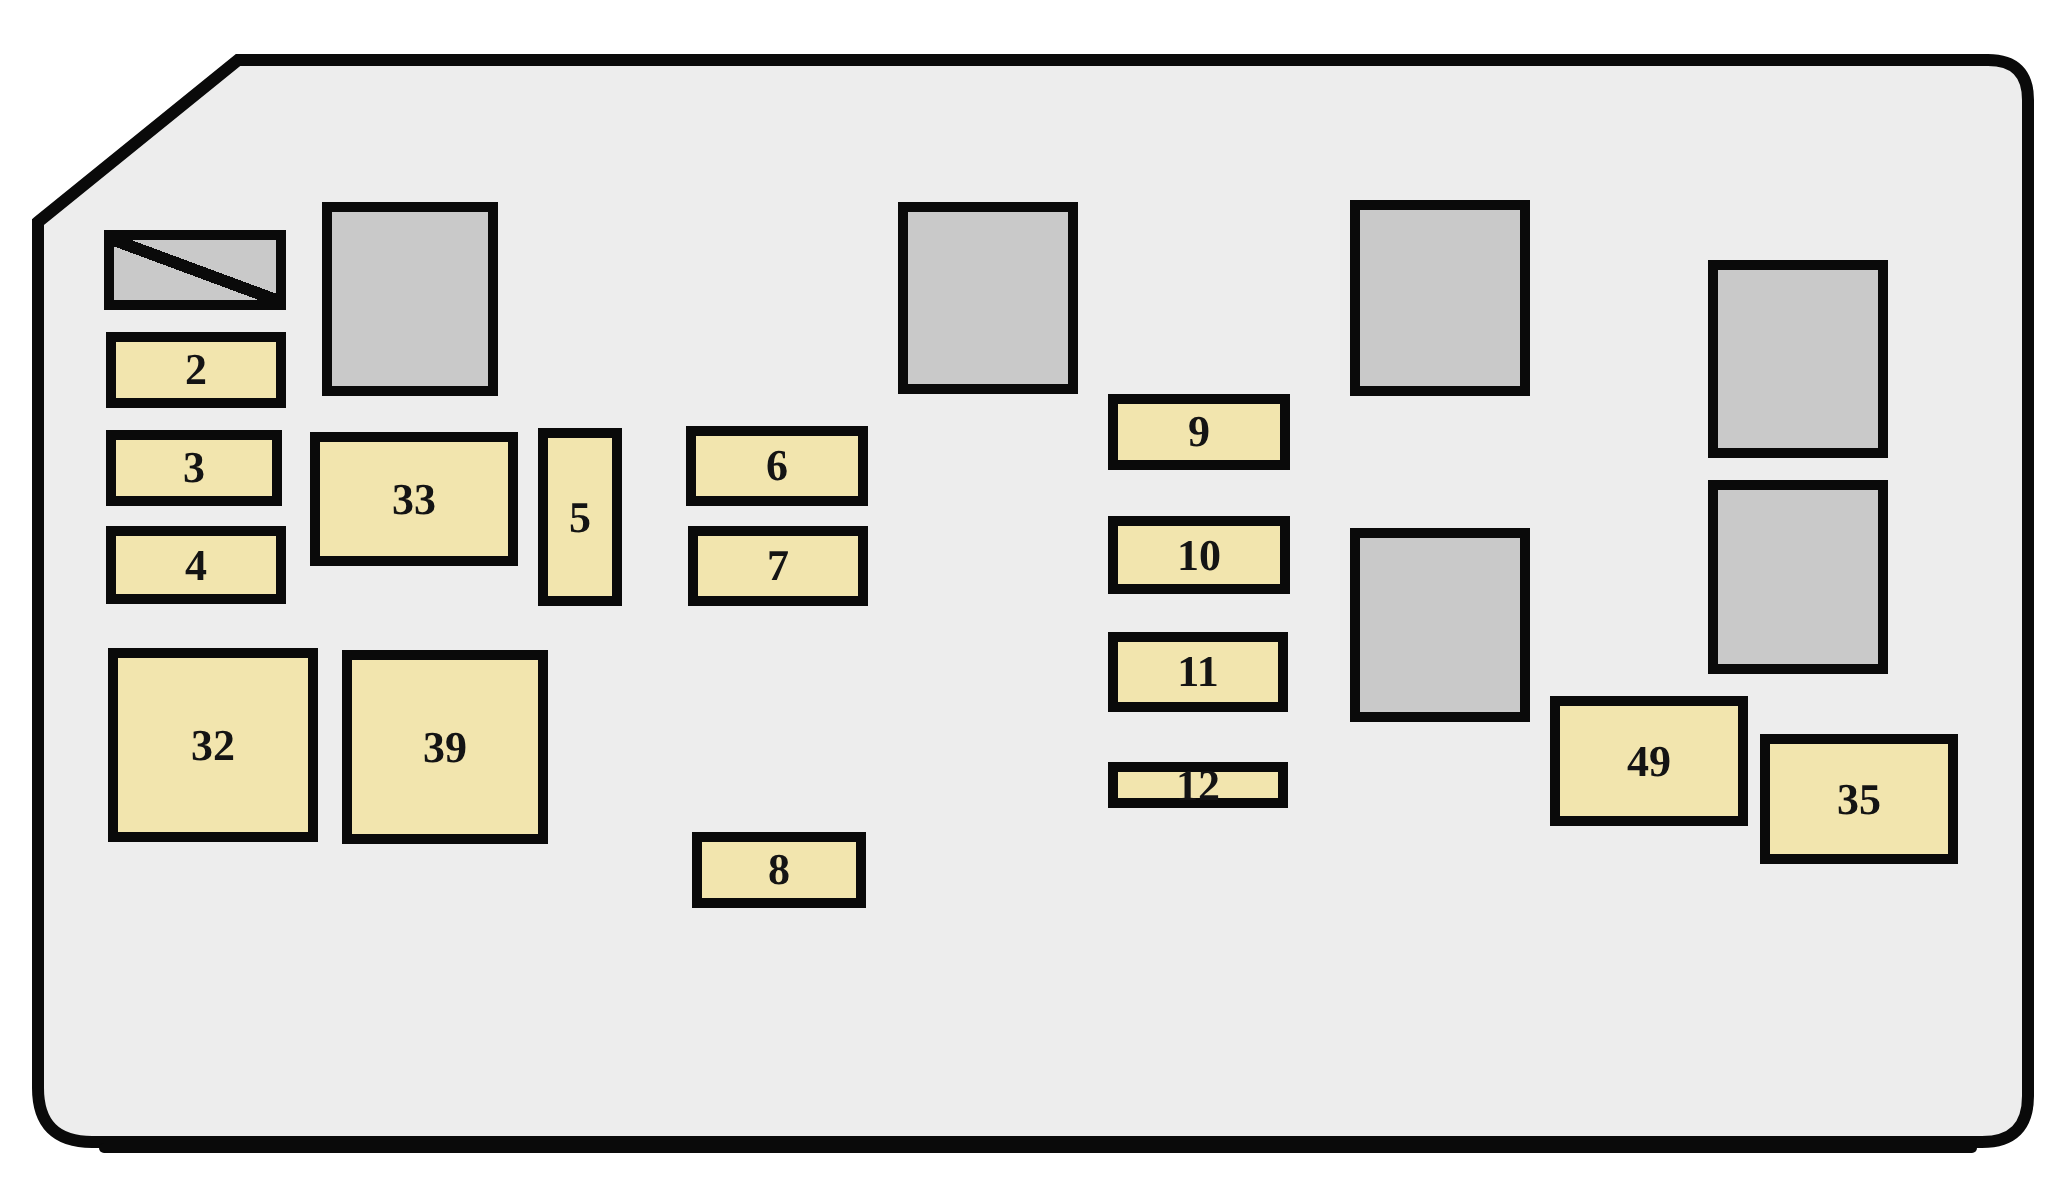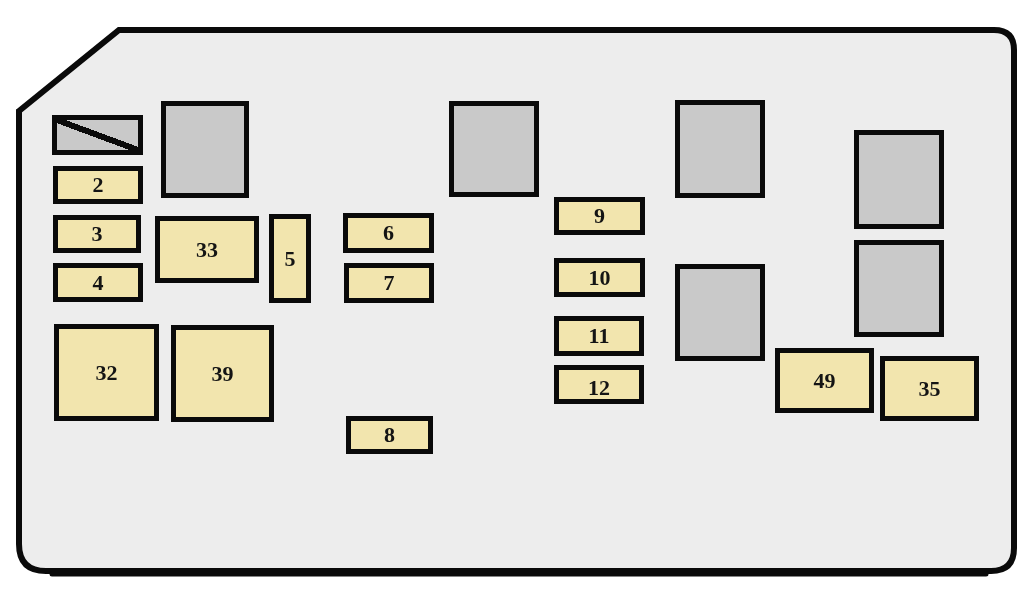--- a/index.html
+++ b/index.html
@@ -106,27 +106,27 @@
       </div>
       <div class="box fuse" style="left: 554px; top: 197px; width: 91px; height: 38px;">
         <span class="lbl">9</span>
       </div>
       <div class="box fuse" style="left: 554px; top: 258px; width: 91px; height: 39px;">
         <span class="lbl">10</span>
       </div>
       <div class="box fuse" style="left: 554px; top: 316px; width: 90px; height: 40px;">
         <span class="lbl">11</span>
       </div>
-      <div class="box fuse" style="left: 554px; top: 365px; width: 90px; height: 39px; align-items: flex-end;">
+      <div class="box fuse" style="left: 554px; top: 381px; width: 90px; height: 23px;">
         <span class="lbl">12</span>
       </div>
       <div class="box fuse" style="left: 775px; top: 348px; width: 99px; height: 65px;">
         <span class="lbl">49</span>
       </div>
-      <div class="box fuse" style="left: 880px; top: 356px; width: 99px; height: 65px;">
+      <div class="box fuse" style="left: 880px; top: 367px; width: 99px; height: 65px;">
         <span class="lbl">35</span>
       </div>
       <div class="box fuse" style="left: 54px; top: 324px; width: 105px; height: 97px;">
         <span class="lbl">32</span>
       </div>
       <div class="box fuse" style="left: 171px; top: 325px; width: 103px; height: 97px;">
         <span class="lbl">39</span>
       </div>
       <div class="box relay" style="left: 161px; top: 101px; width: 88px; height: 97px;"></div>
       <div class="box relay" style="left: 449px; top: 101px; width: 90px; height: 96px;"></div>

